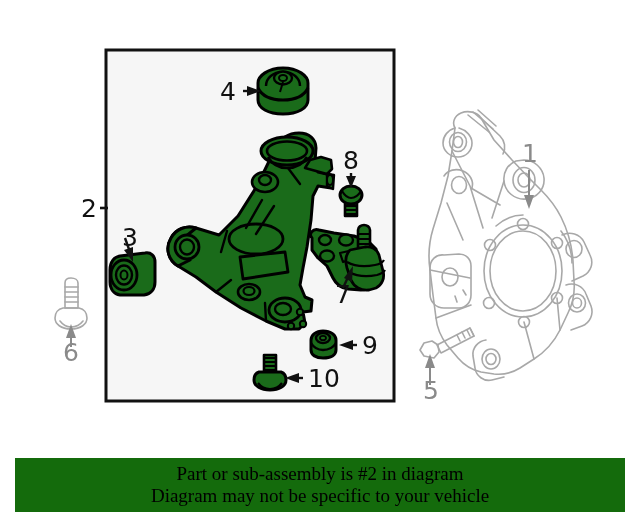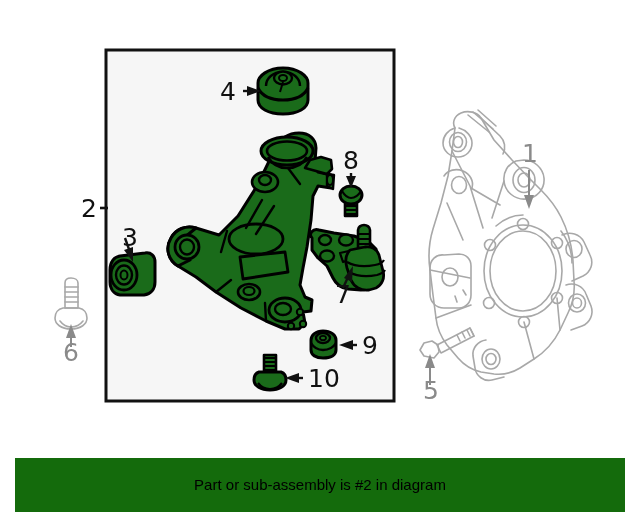--- a/index.html
+++ b/index.html
@@ -52,22 +52,22 @@
     background: #146b0c;
     box-sizing: border-box;
     display: flex;
     flex-direction: column;
     align-items: center;
     justify-content: center;
     line-height: 1.14;
   }
   .banner-line {
     color: #000000;
-    font-family: Liberation Sans, sans-serif;
-    font-size: 15px;
+    font-family: Liberation Serif, serif;
+    font-size: 19px;
     white-space: nowrap;
     letter-spacing: 0px;
   }
 </style>
 </head>
 <body>
 
 <div id="diagram-root">
 
   <svg class="svg-stage" viewBox="0 0 640 512" xmlns="http://www.w3.org/2000/svg">
@@ -323,15 +323,16 @@
     <g>
       <line x1="303" y1="378" x2="294" y2="378" stroke="#111111" stroke-width="2.4"></line>
       <polygon points="285,378 299,373 299,383" fill="#111111"></polygon>
     </g>
     <text class="part-label" x="308" y="387" text-anchor="start">10</text>
 
   </svg>
 
   <div class="banner">
     <div class="banner-line">Part or sub-assembly is #2 in diagram</div>
+    <div class="banner-line">Diagram may not be specific to your vehicle</div>
   </div>
 
 </div>
 
 </body></html>

